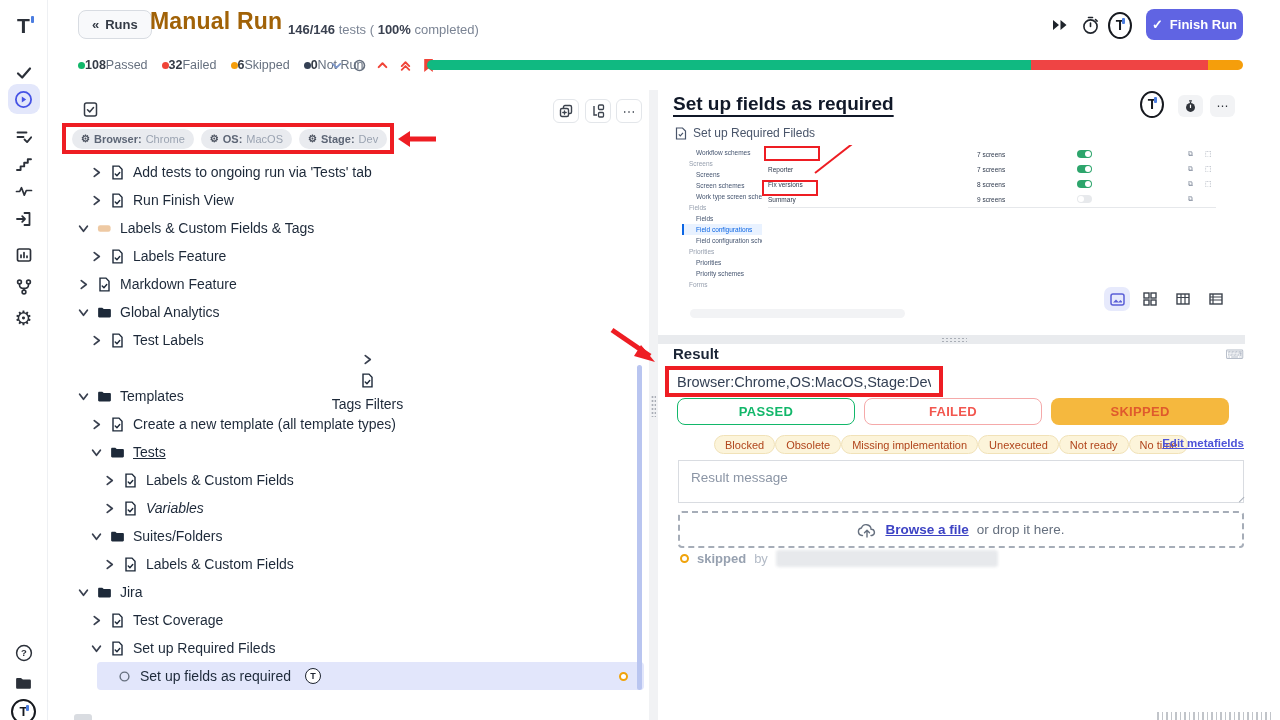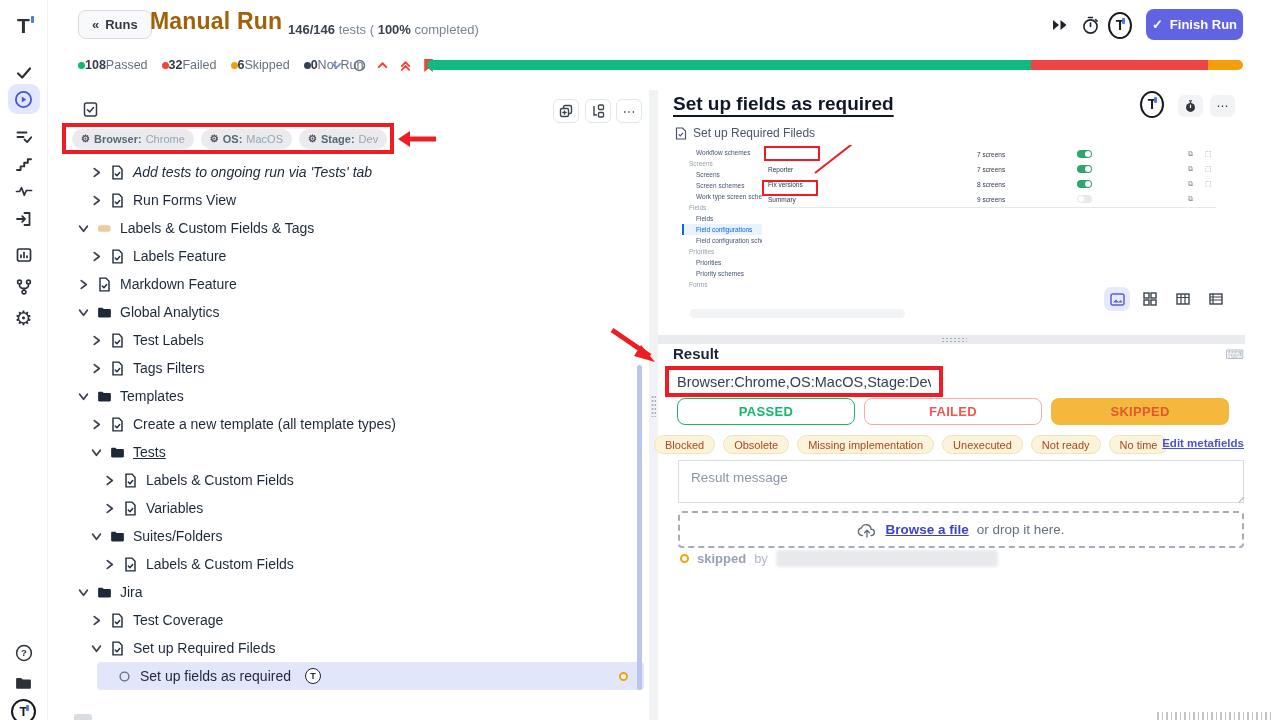--- a/index.html
+++ b/index.html
@@ -79,21 +79,21 @@
 .rhead{position:absolute;left:673px;top:345px;font-size:15px;font-weight:800;color:#1b2536}
 .hotkeys{position:absolute;right:36px;top:347px;font-size:11.5px;color:#9aa3b2;display:flex;align-items:center;gap:3px}
 .hotkeys b{color:#343b46}
 .resultbox{position:absolute;left:665px;top:366px;width:278px;height:31px;border:4px solid #ee1d23;background:#fff;display:flex;align-items:center;z-index:5}
 .resultbox input{border:none;outline:none;width:100%;font-size:14.5px;color:#344054;padding:0 8px;font-family:"Liberation Sans",sans-serif}
 .vbtns{position:absolute;left:677px;top:398px;display:flex;gap:9px}
 .vbtn{width:178px;height:27px;border-radius:8px;font-size:13px;font-weight:bold;display:flex;align-items:center;justify-content:center;cursor:pointer;letter-spacing:.3px}
 .vbtn.pass{border:1.5px solid #12b76a;color:#12b76a;background:#fff}
 .vbtn.fail{border:1.5px solid #f5a9a9;color:#f2574f;background:#fff}
 .vbtn.skip{border:none;background:#f5b83e;color:#df5a2d}
-.badges{position:absolute;left:654px;top:435px;display:flex;gap:8px}
+.badges{position:absolute;left:714px;top:435px;display:flex;gap:0}
 .badge{height:19px;padding:0 10px;display:flex;align-items:center;border-radius:10px;background:#fcf4da;border:1px solid #f1e2b8;font-size:11px;color:#b0441b;cursor:pointer}
 .editlink{position:absolute;right:36px;top:437px;font-size:11.5px;font-weight:bold;color:#4d53d8;text-decoration:underline;cursor:pointer}
 .msg{position:absolute;left:678px;top:460px;width:566px;height:43px;border:1px solid #d9dce1;border-radius:0;resize:none;font-family:"Liberation Sans",sans-serif;font-size:13.5px;padding:9px 12px;color:#344054;outline:none}
 .msg::placeholder{color:#8b95a5}
 .resizeglyph{position:absolute;left:1236px;top:494px;width:7px;height:7px;border-right:1.5px solid #aab1bb;border-bottom:0;transform:rotate(45deg);pointer-events:none}
 .drop{position:absolute;left:678px;top:511px;width:566px;height:37px;border:2px dashed #a6adb8;border-radius:4px;display:flex;align-items:center;justify-content:center;gap:8px;font-size:13.5px;color:#66707f;cursor:pointer;background:#fff}
 .drop b{color:#3d43c4;text-decoration:underline}
 .skiprow{position:absolute;left:680px;top:550px;display:flex;align-items:center;gap:8px;font-size:13px}
 .skiprow .ring{width:9px;height:9px;border-radius:50%;border:2.6px solid #f0a30b;background:#fff}
 .skiprow .sk{font-weight:bold;color:#97a1b0}
@@ -303,39 +303,39 @@
         <span>Stage:</span>
         <span class="v">Dev</span>
       </span>
   </div>
   <svg class="annot" style="left:396px;top:128px" width="42" height="22" viewBox="0 0 42 22">
     <path d="M40 11H10" stroke="#ee1d23" stroke-width="5"></path>
       <path d="M14 3L2 11l12 8z" fill="#ee1d23"></path>
   </svg>
 
   <div class="tree" id="tree">
-      <div class="trow" style="padding-left: 29px; font-style: italic;">
+      <div class="trow" style="padding-left: 29px;">
         <svg class="chv  " viewBox="0 0 10 10">
           <path d="M3 1.5L7.5 5 3 8.5" fill="none" stroke="#3a4150" stroke-width="1.6" stroke-linecap="round" stroke-linejoin="round"></path>
         </svg>
         <svg class="tico" viewBox="0 0 16 16">
           <path d="M3.2 1.2h6.4l3.2 3.3v10.3H3.2z" fill="#fff" stroke="#1d2939" stroke-width="1.5"></path>
           <path d="M5.6 9.6l1.8 1.8 3-3.4" fill="none" stroke="#1d2939" stroke-width="1.5" stroke-linecap="round" stroke-linejoin="round"></path>
         </svg>
         <span>Add tests to ongoing run via 'Tests' tab</span>
       </div>
       <div class="trow" style="padding-left: 29px;">
         <svg class="chv  " viewBox="0 0 10 10">
           <path d="M3 1.5L7.5 5 3 8.5" fill="none" stroke="#3a4150" stroke-width="1.6" stroke-linecap="round" stroke-linejoin="round"></path>
         </svg>
         <svg class="tico" viewBox="0 0 16 16">
           <path d="M3.2 1.2h6.4l3.2 3.3v10.3H3.2z" fill="#fff" stroke="#1d2939" stroke-width="1.5"></path>
           <path d="M5.6 9.6l1.8 1.8 3-3.4" fill="none" stroke="#1d2939" stroke-width="1.5" stroke-linecap="round" stroke-linejoin="round"></path>
         </svg>
-        <span>Run Forms View</span>
+        <span>Run Finish View</span>
       </div>
       <div class="trow" style="padding-left: 16px;">
         <svg class="chv down " viewBox="0 0 10 10">
           <path d="M3 1.5L7.5 5 3 8.5" fill="none" stroke="#3a4150" stroke-width="1.6" stroke-linecap="round" stroke-linejoin="round"></path>
         </svg>
         <svg class="tico" viewBox="0 0 16 16">
           <rect x="1" y="4.5" width="13.5" height="7" rx="2.4" fill="#eec9a3"></rect>
         </svg>
         <span>Labels &amp; Custom Fields &amp; Tags</span>
       </div>
@@ -371,21 +371,21 @@
       <div class="trow" style="padding-left: 29px;">
         <svg class="chv  " viewBox="0 0 10 10">
           <path d="M3 1.5L7.5 5 3 8.5" fill="none" stroke="#3a4150" stroke-width="1.6" stroke-linecap="round" stroke-linejoin="round"></path>
         </svg>
         <svg class="tico" viewBox="0 0 16 16">
           <path d="M3.2 1.2h6.4l3.2 3.3v10.3H3.2z" fill="#fff" stroke="#1d2939" stroke-width="1.5"></path>
           <path d="M5.6 9.6l1.8 1.8 3-3.4" fill="none" stroke="#1d2939" stroke-width="1.5" stroke-linecap="round" stroke-linejoin="round"></path>
         </svg>
         <span>Test Labels</span>
       </div>
-      <div class="trow" style="padding-left: 29px;">
+      <div class="trow" style="padding-left: 29px; flex-direction: column;">
         <svg class="chv  " viewBox="0 0 10 10">
           <path d="M3 1.5L7.5 5 3 8.5" fill="none" stroke="#3a4150" stroke-width="1.6" stroke-linecap="round" stroke-linejoin="round"></path>
         </svg>
         <svg class="tico" viewBox="0 0 16 16">
           <path d="M3.2 1.2h6.4l3.2 3.3v10.3H3.2z" fill="#fff" stroke="#1d2939" stroke-width="1.5"></path>
           <path d="M5.6 9.6l1.8 1.8 3-3.4" fill="none" stroke="#1d2939" stroke-width="1.5" stroke-linecap="round" stroke-linejoin="round"></path>
         </svg>
         <span>Tags Filters</span>
       </div>
       <div class="trow" style="padding-left: 16px;">
@@ -419,21 +419,21 @@
       <div class="trow" style="padding-left: 42px;">
         <svg class="chv  " viewBox="0 0 10 10">
           <path d="M3 1.5L7.5 5 3 8.5" fill="none" stroke="#3a4150" stroke-width="1.6" stroke-linecap="round" stroke-linejoin="round"></path>
         </svg>
         <svg class="tico" viewBox="0 0 16 16">
           <path d="M3.2 1.2h6.4l3.2 3.3v10.3H3.2z" fill="#fff" stroke="#1d2939" stroke-width="1.5"></path>
           <path d="M5.6 9.6l1.8 1.8 3-3.4" fill="none" stroke="#1d2939" stroke-width="1.5" stroke-linecap="round" stroke-linejoin="round"></path>
         </svg>
         <span>Labels &amp; Custom Fields</span>
       </div>
-      <div class="trow" style="padding-left: 42px;">
+      <div class="trow" style="padding-left: 42px; font-style: italic;">
         <svg class="chv  " viewBox="0 0 10 10">
           <path d="M3 1.5L7.5 5 3 8.5" fill="none" stroke="#3a4150" stroke-width="1.6" stroke-linecap="round" stroke-linejoin="round"></path>
         </svg>
         <svg class="tico" viewBox="0 0 16 16">
           <path d="M3.2 1.2h6.4l3.2 3.3v10.3H3.2z" fill="#fff" stroke="#1d2939" stroke-width="1.5"></path>
           <path d="M5.6 9.6l1.8 1.8 3-3.4" fill="none" stroke="#1d2939" stroke-width="1.5" stroke-linecap="round" stroke-linejoin="round"></path>
         </svg>
         <span>Variables</span>
       </div>
       <div class="trow" style="padding-left: 29px;">

